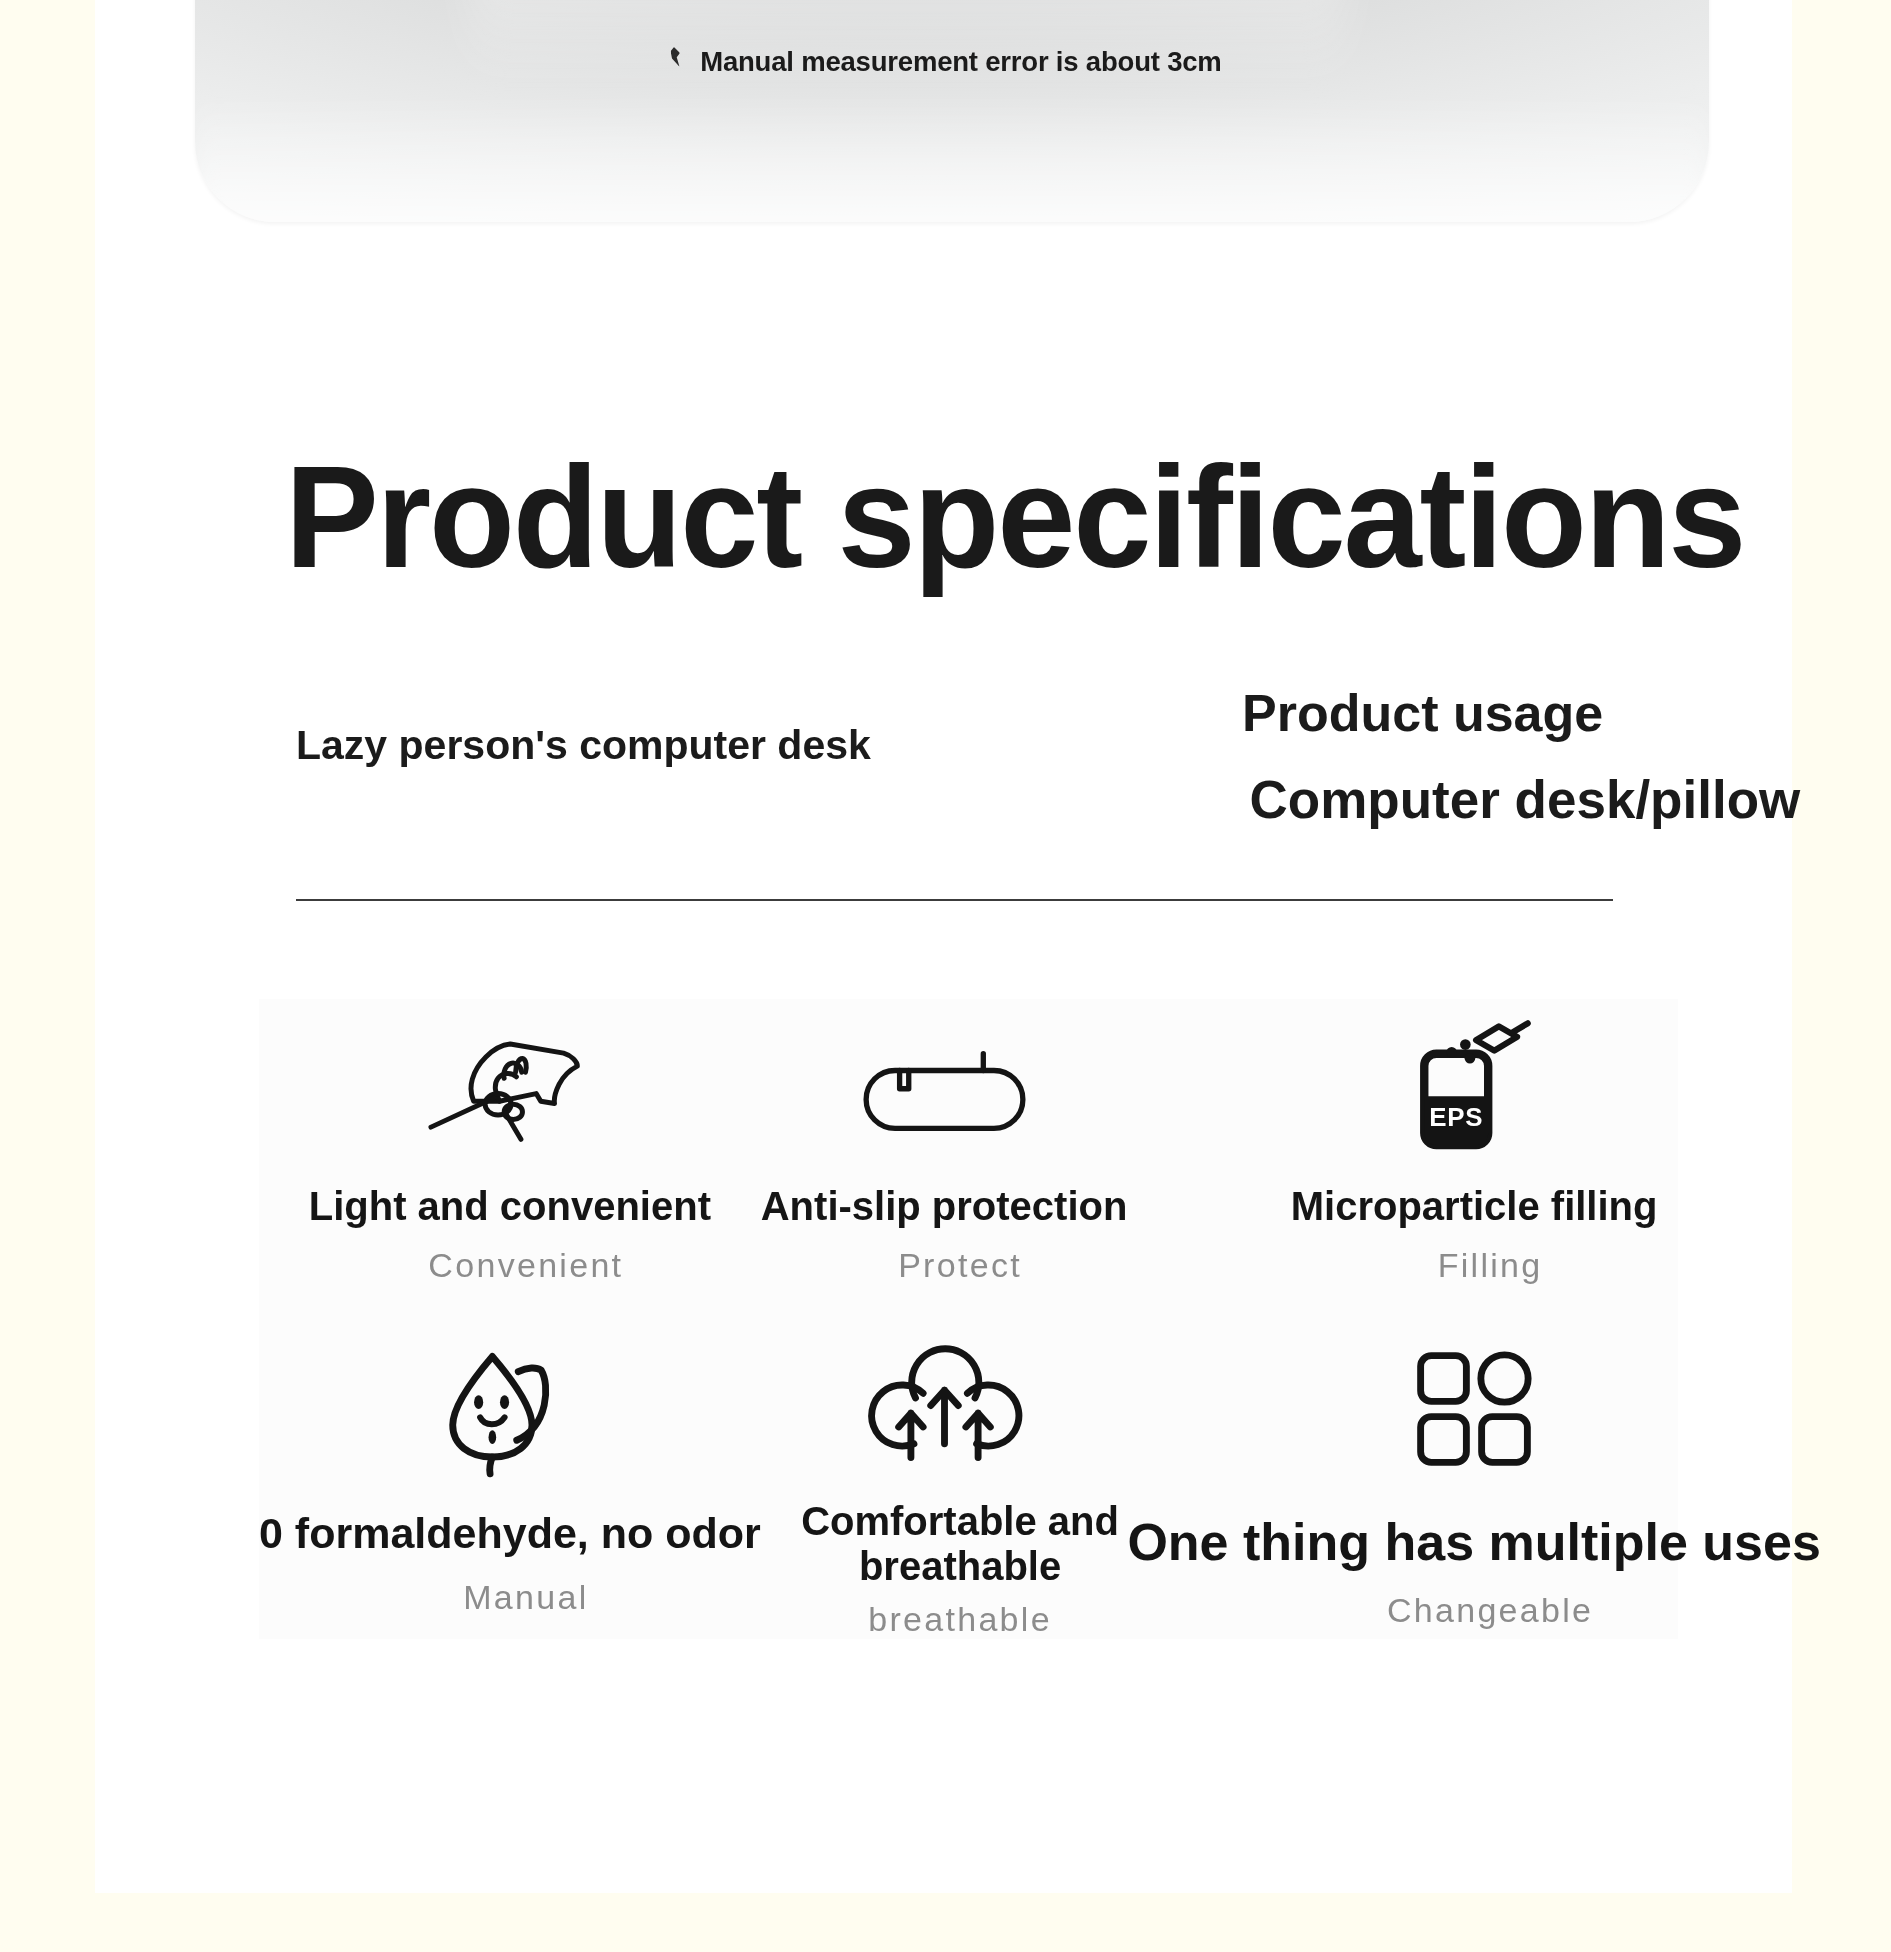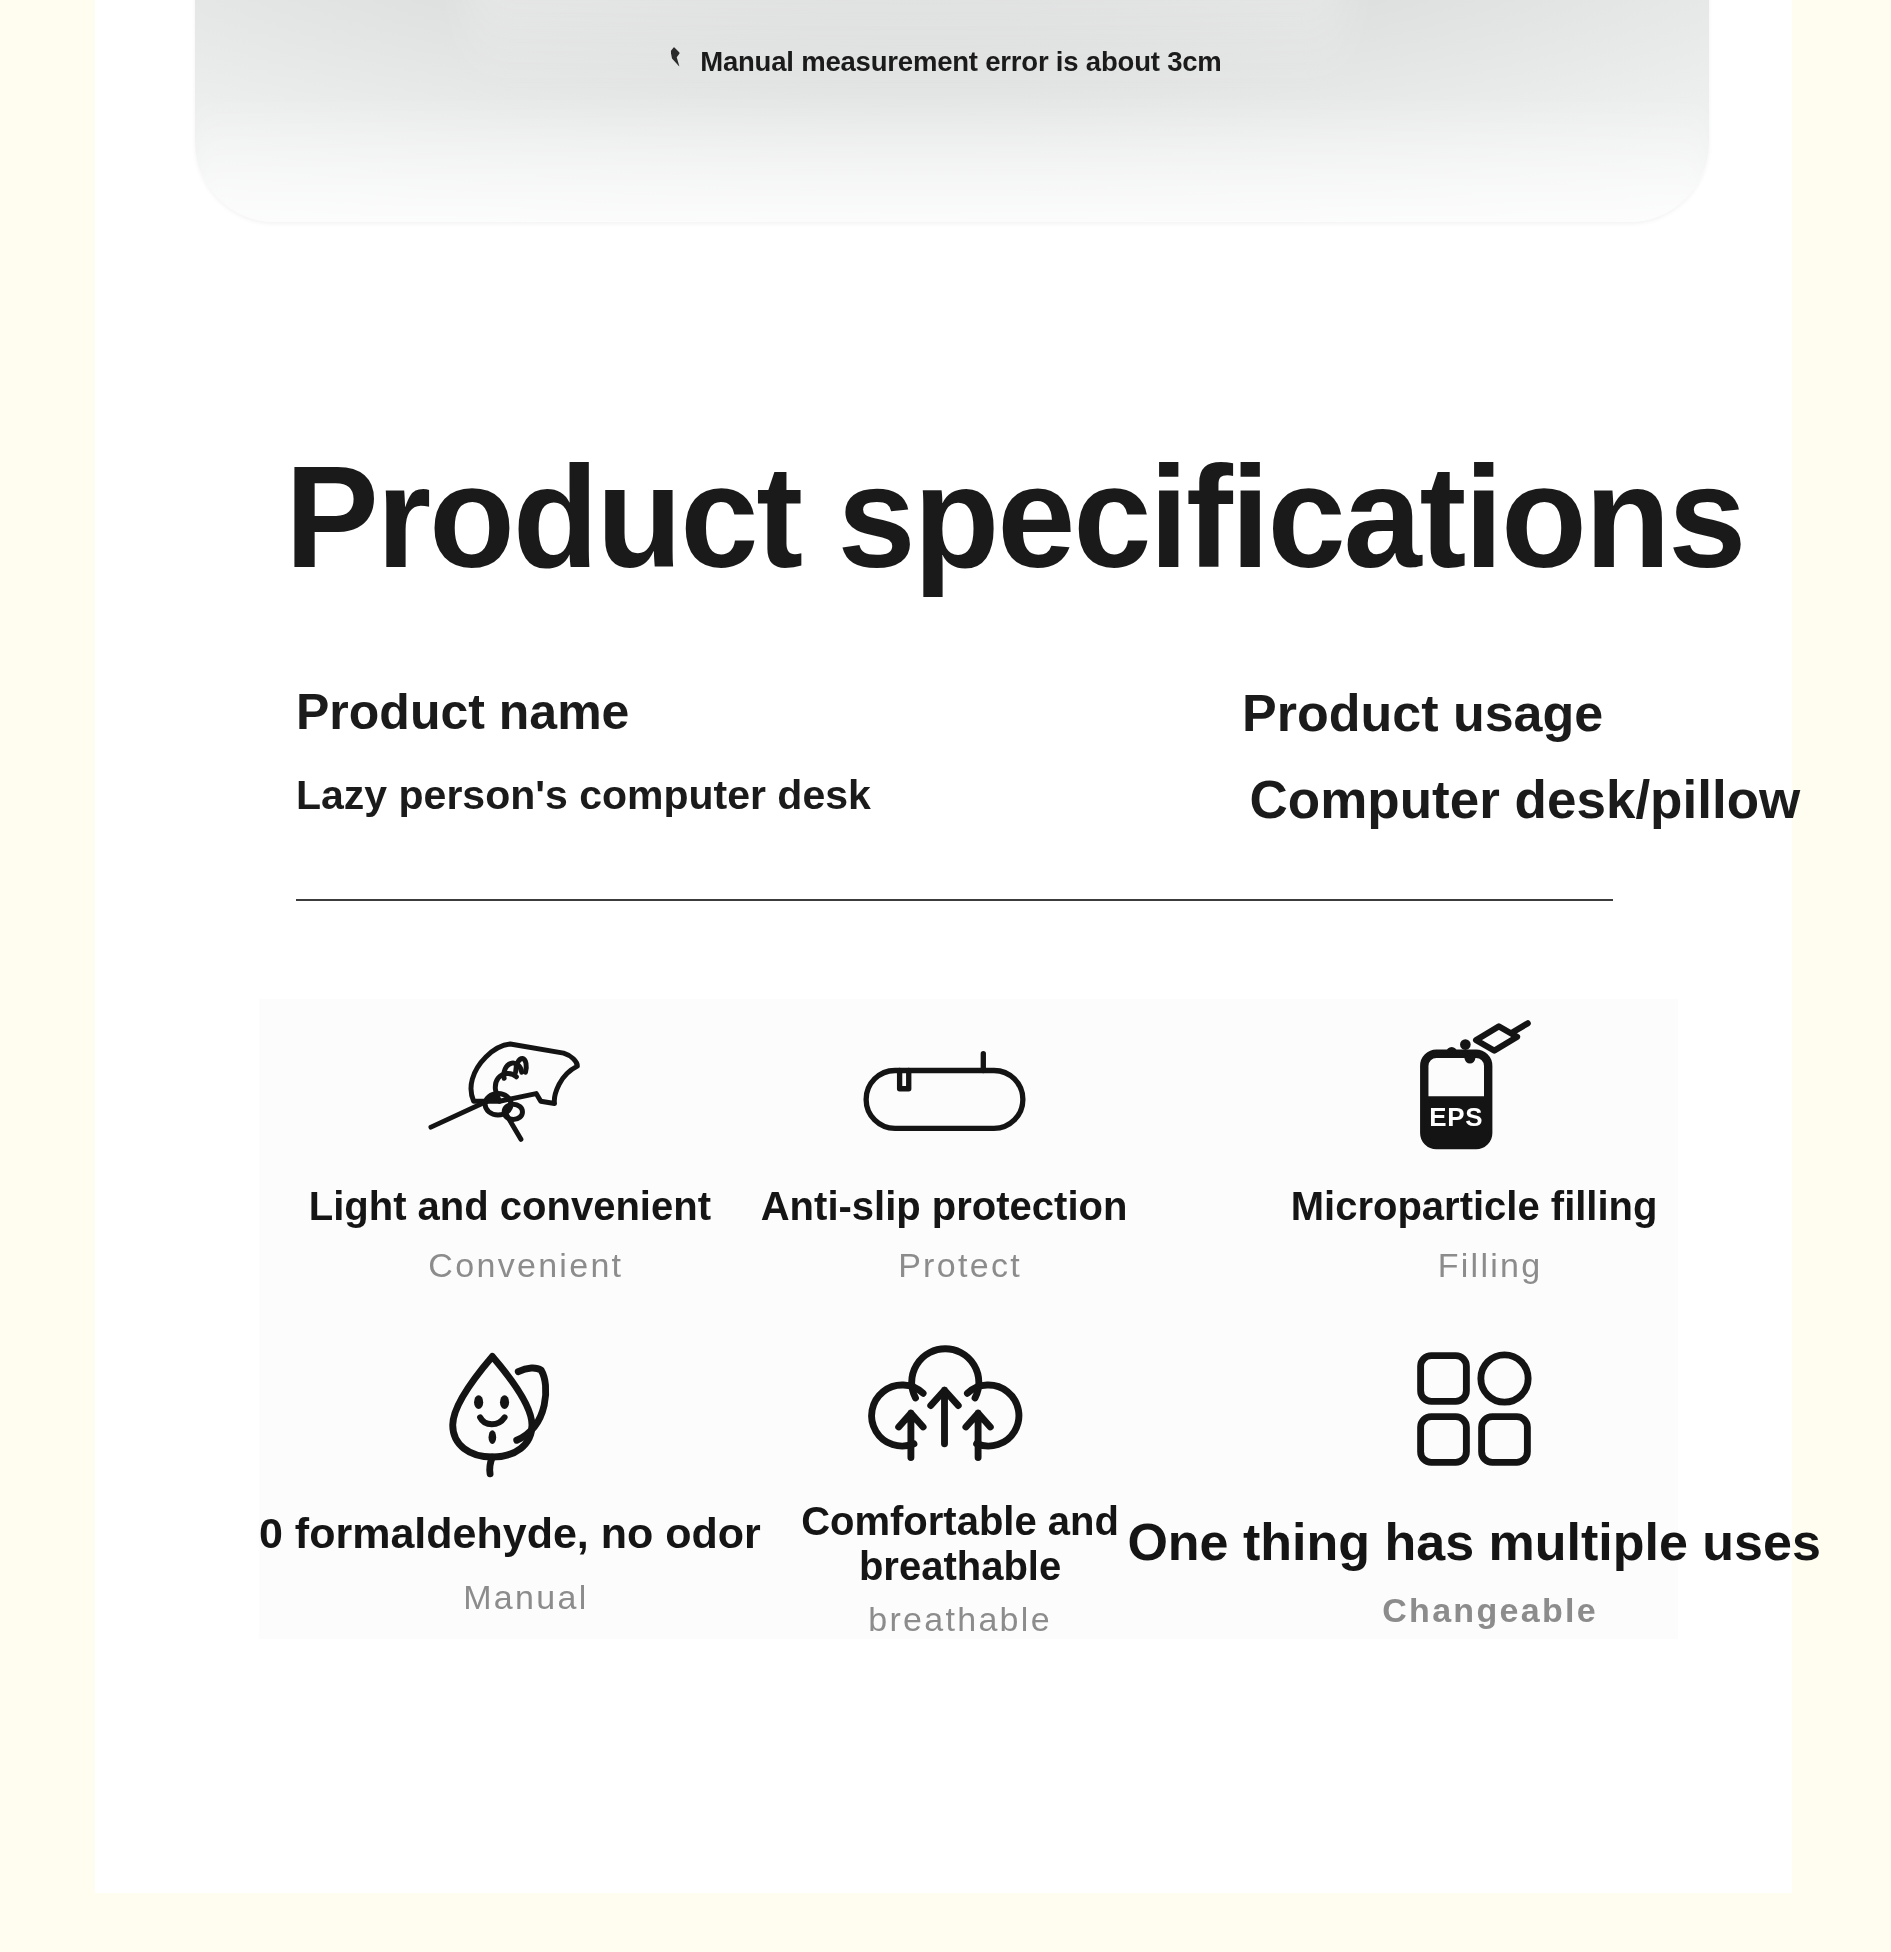--- a/index.html
+++ b/index.html
@@ -196,21 +196,21 @@
     white-space: nowrap;
     margin-left: 32px;
   }
 
   
   #feature-4 .feature-title { font-size: 43px; margin-top: 23px; }
   #feature-4 .feature-sub   { margin-top: 21.4px; }
   #feature-5 .feature-title { margin-top: 13.7px; margin-left: 32px; }
   #feature-5 .feature-sub   { margin-top: 10.7px; }
   #feature-6 .feature-title { font-size: 52px; margin-top: 27.5px; }
-  #feature-6 .feature-sub   { margin-top: 20px; font-weight: bold; }
+  #feature-6 .feature-sub   { margin-top: 20px; }
 
   svg { display: block; overflow: visible; }
 </style>
 </head>
 <body>
 
 <div id="page">
 
   <div id="content-panel"></div>
 
@@ -222,21 +222,20 @@
   <div id="measure-note">
     <span class="note-mark"></span>
     <span class="note-text">Manual measurement error is about 3cm</span>
   </div>
 
   <div id="page-title">Product specifications</div>
 
   <div id="spec-block">
 
     <div class="spec-col left">
-      <div class="spec-label">Product name</div>
       <div class="spec-value">Lazy person's computer desk</div>
     </div>
 
     <div class="spec-col right">
       <div class="spec-label">Product usage</div>
       <div class="spec-value">Computer desk/pillow</div>
     </div>
 
   </div>
 

